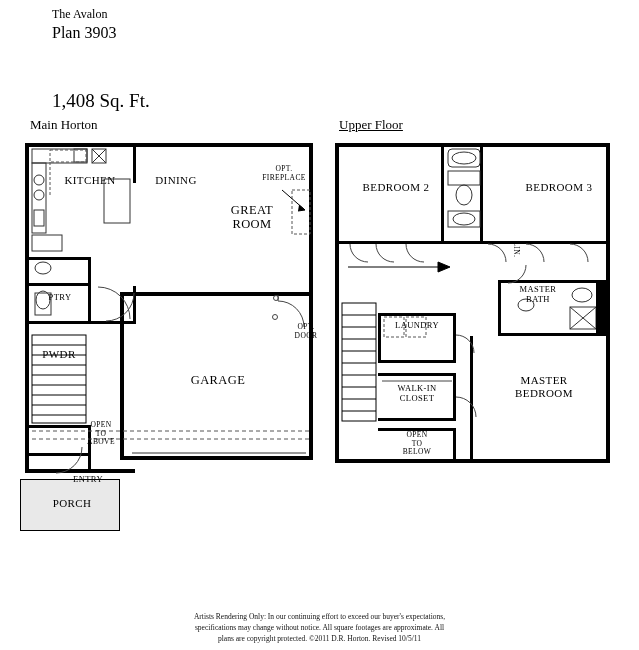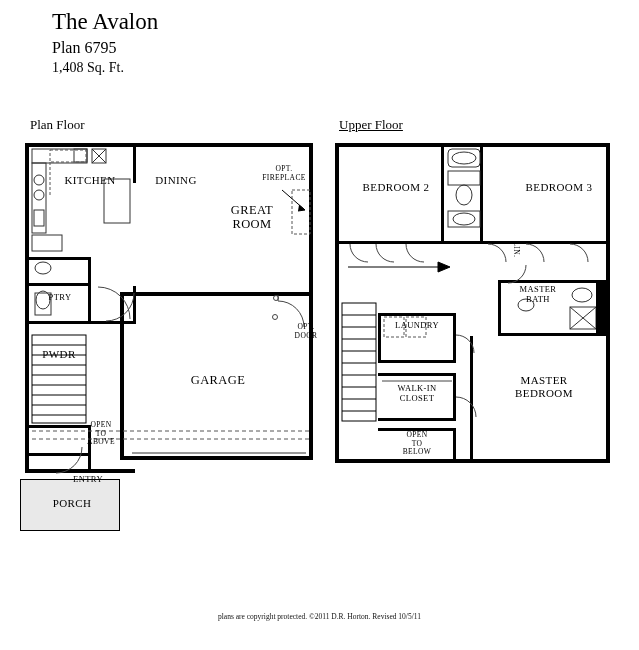--- a/index.html
+++ b/index.html
@@ -16,23 +16,23 @@
     overflow: hidden;
   }
   .abs { position: absolute; }
 
   
   #title-block {
     left: 52px;
     top: 6px;
     line-height: 1.35;
   }
-  #title-block .t1 { font-size: 23px; }
+  #title-block .t1 { font-size: 12px; }
   #title-block .t2 { font-size: 16px; }
-  #title-block .t3 { font-size: 14px; }
+  #title-block .t3 { font-size: 19px; margin-top: 44px; }
 
   
   .floor-caption {
     font-size: 13px;
     font-family: "Liberation Serif", serif;
   }
   .grayfill { background: #e9e9e9; }
 
   
   .room-label {
@@ -59,25 +59,25 @@
     color: #111;
   }
   .thin-box { border: 1px solid #000; }
   svg { display:block; overflow: visible; }
 </style>
 </head>
 <body>
 
 <div id="title-block" class="abs">
   <div class="t1">The Avalon</div>
-  <div class="t2">Plan 6795</div>
+  <div class="t2">Plan 3903</div>
   <div class="t3">1,408 Sq. Ft.</div>
 </div>
 
-<div class="abs floor-caption" style="left:30px; top:117px;">Plan Floor</div>
+<div class="abs floor-caption" style="left:30px; top:117px;">Main Horton</div>
 <div class="abs floor-caption" style="left:339px; top:117px;text-decoration:underline;">Upper Floor</div>
 
 <div class="abs" id="main-floor" style="left:20px; top:135px; width:300px; height:400px;">
 
   <svg width="300" height="400">
 
     <g fill="#000">
 
       <rect x="5" y="8" width="288" height="4"></rect>
 
@@ -329,14 +329,16 @@
   <div class="abs room-label small" style="left:52px; top:249px; width:70px;">WALK-IN
 CLOSET</div>
   <div class="abs room-label tiny" style="left:58px; top:296px; width:58px;">OPEN
 TO
 BELOW</div>
   <div class="abs room-label" style="left:170px; top:239px; width:88px;">MASTER
 BEDROOM</div>
 </div>
 
 <div id="footer" class="abs">
+  <div>Artists Rendering Only: In our continuing effort to exceed our buyer's expectations,</div>
+  <div>specifications may change without notice.  All square footages are approximate. All</div>
   <div>plans are copyright protected. ©2011 D.R. Horton. Revised 10/5/11</div>
 </div>
 
 </body></html>

